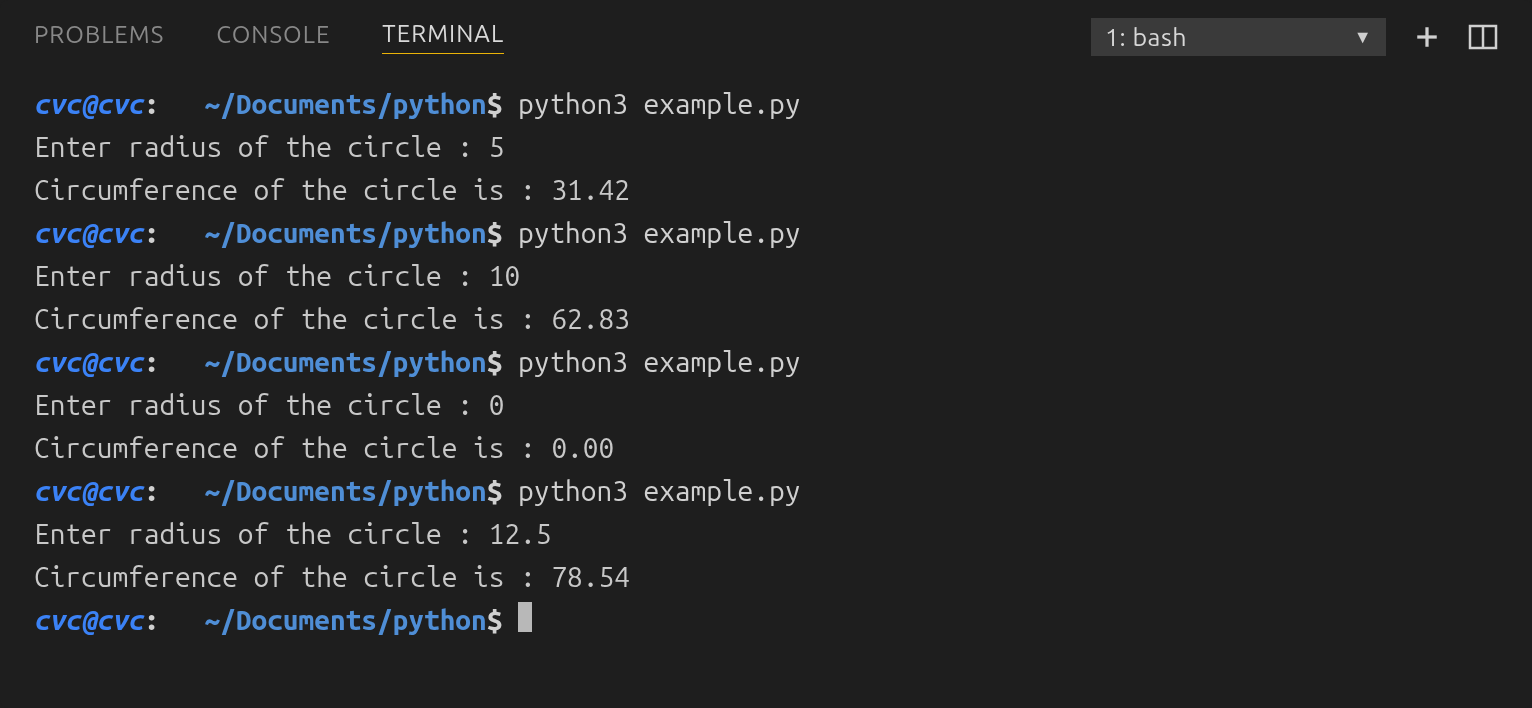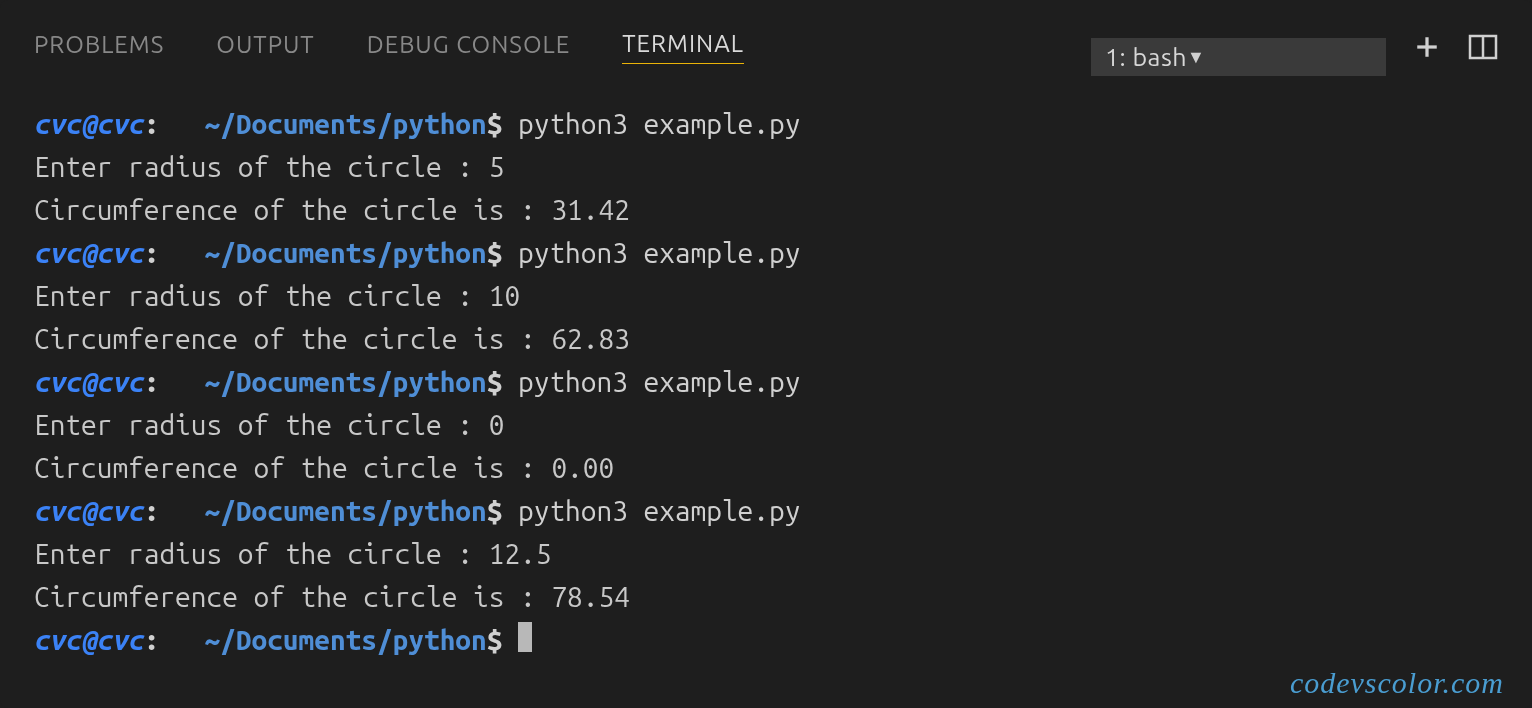--- a/index.html
+++ b/index.html
@@ -44,24 +44,23 @@
     gap: 28px;
   }
   .select {
     background: #3a3a3a;
     color: #d8d8d8;
     font-size: 25px;
     padding: 5px 14px;
     width: 295px;
     display: flex;
     align-items: center;
-    justify-content: flex-start;
+    justify-content: space-between;
     font-family: "Segoe UI", "Ubuntu", sans-serif;
     letter-spacing: 0.5px;
-    margin-top: 20px;
   }
   .select .caret {
     font-size: 18px;
     color: #cfcfcf;
   }
   .iconbtn {
     color: #cfcfcf;
     display: flex;
     align-items: center;
     justify-content: center;
@@ -102,22 +101,21 @@
     letter-spacing: 1px;
   }
 </style>
 </head>
 <body>
 
 <div class="window">
 
   <div class="tab-bar">
     <div class="tab">PROBLEMS</div>
-    <div class="tab">OUTPUT</div>
-    <div class="tab">DEBUG CONSOLE</div>
+    <div class="tab">CONSOLE</div>
     <div class="tab active">TERMINAL</div>
 
     <div class="tab-right">
       <div class="select">
         <span>1: bash</span>
         <span class="caret">▼</span>
       </div>
       <div class="iconbtn">
         <span>
           <svg width="26" height="26" viewBox="0 0 24 24" fill="none" stroke="#d0d0d0" stroke-width="3">
@@ -132,14 +130,13 @@
             <rect x="2" y="2" width="26" height="22"></rect>
             <line x1="15" y1="2" x2="15" y2="24"></line>
           </svg>
         </span>
       </div>
     </div>
   </div>
 
   <div class="terminal" id="term"><div><span><span class="prompt-user">cvc@cvc</span><span class="prompt-colon">:</span><span class="prompt-path">~/Documents/python</span><span class="prompt-dollar">$</span></span><span class="cmd"> python3 example.py</span></div><div class="out">Enter radius of the circle : 5</div><div class="out">Circumference of the circle is : 31.42</div><div><span><span class="prompt-user">cvc@cvc</span><span class="prompt-colon">:</span><span class="prompt-path">~/Documents/python</span><span class="prompt-dollar">$</span></span><span class="cmd"> python3 example.py</span></div><div class="out">Enter radius of the circle : 10</div><div class="out">Circumference of the circle is : 62.83</div><div><span><span class="prompt-user">cvc@cvc</span><span class="prompt-colon">:</span><span class="prompt-path">~/Documents/python</span><span class="prompt-dollar">$</span></span><span class="cmd"> python3 example.py</span></div><div class="out">Enter radius of the circle : 0</div><div class="out">Circumference of the circle is : 0.00</div><div><span><span class="prompt-user">cvc@cvc</span><span class="prompt-colon">:</span><span class="prompt-path">~/Documents/python</span><span class="prompt-dollar">$</span></span><span class="cmd"> python3 example.py</span></div><div class="out">Enter radius of the circle : 12.5</div><div class="out">Circumference of the circle is : 78.54</div><div><span><span class="prompt-user">cvc@cvc</span><span class="prompt-colon">:</span><span class="prompt-path">~/Documents/python</span><span class="prompt-dollar">$</span></span><span> </span><span class="cursor"></span></div></div>
 
-  <div class="watermark">codevscolor.com</div>
 </div>
 
 </body></html>

